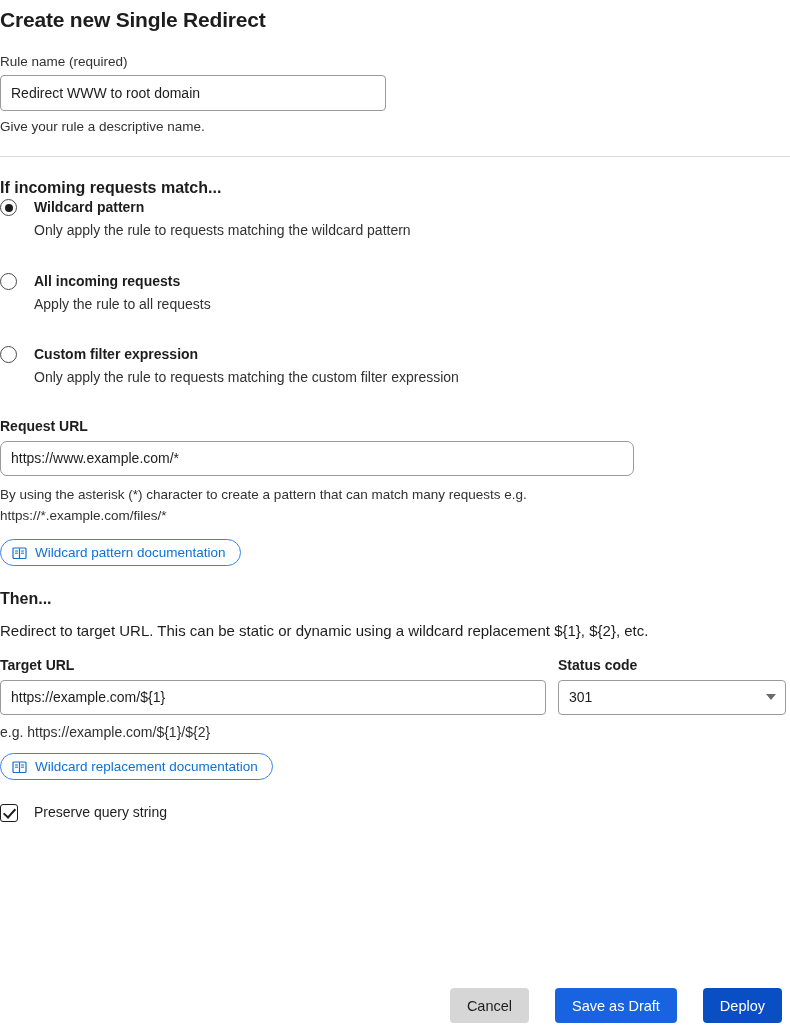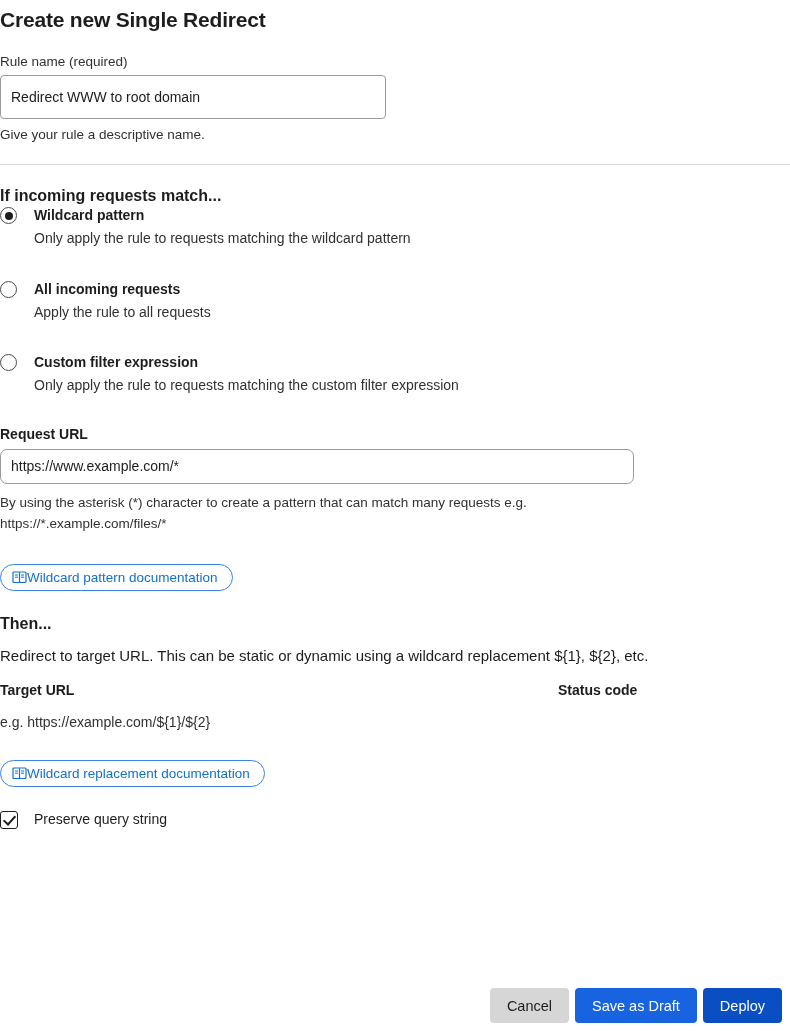--- a/index.html
+++ b/index.html
@@ -28,21 +28,21 @@
     letter-spacing: -0.2px;
   }
   .field-label {
     font-size: 13.5px;
     color: #313131;
     margin-top: 22px;
     margin-bottom: 6px;
   }
   .text-input {
     width: 386px;
-    height: 44px;
+    height: 36px;
     border: 1px solid #9a9a9a;
     border-radius: 4px;
     padding: 0 10px;
     font-family: "Liberation Sans", sans-serif;
     font-size: 14px;
     color: #1d1d1d;
     background: #fff;
     outline: none;
     display: block;
   }
@@ -128,28 +128,29 @@
     display: block;
   }
   .note {
     font-size: 13.5px;
     color: #313131;
     margin-top: 9px;
     line-height: 1.45;
   }
   .doc-pill {
     display: inline-flex;
-    align-items: flex-start;
+    align-items: flex-end;
+    gap: 8px;
     border: 1px solid #3b82e8;
     border-radius: 14px;
     color: #1170d0;
     background: #fff;
     font-size: 13.5px;
     padding: 5px 14px 5px 11px;
-    margin-top: 30px;
+    margin-top: 13px;
     cursor: pointer;
   }
   .doc-pill svg { display: block; }
   .then-heading {
     font-size: 16px;
     font-weight: bold;
     color: #1d1d1d;
     margin-top: 24px;
   }
   .then-desc {
@@ -245,21 +246,21 @@
   }
   .checkbox-label {
     font-size: 14px;
     color: #1d1d1d;
   }
   .actions {
     position: absolute;
     right: 8px;
     bottom: 8px;
     display: flex;
-    gap: 6px;
+    gap: 26px;
   }
   .btn {
     height: 35px;
     border-radius: 4px;
     border: none;
     font-family: "Liberation Sans", sans-serif;
     font-size: 14.5px;
     cursor: pointer;
     padding: 0 17px;
   }
@@ -337,23 +338,30 @@
     </span>
     <span>Wildcard pattern documentation</span>
   </div>
 
   <h2 class="then-heading">Then...</h2>
   <div class="then-desc">Redirect to target URL. This can be static or dynamic using a wildcard replacement ${1}, ${2}, etc.</div>
 
   <div class="two-col">
     <div class="col-left">
       <div class="col-label">Target URL</div>
+      <input class="target-input" type="text" value="https://example.com/${1}" style="">
     </div>
     <div class="col-right">
       <div class="col-label">Status code</div>
+      <div class="select-wrap">
+        <div class="select-box">
+          <span>301</span>
+        </div>
+        <span class="select-arrow"></span>
+      </div>
     </div>
   </div>
 
   <div class="eg-note">e.g. https://example.com/${1}/${2}</div>
 
   <div class="doc-pill">
     <span>
       <svg width="15" height="14" viewBox="0 0 15 14" fill="none">
         <rect x="1" y="2" width="13" height="10.5" rx="1" stroke="#1170d0" stroke-width="1.2"></rect>
         <line x1="7.5" y1="2.3" x2="7.5" y2="12.2" stroke="#1170d0" stroke-width="1.2"></line>

